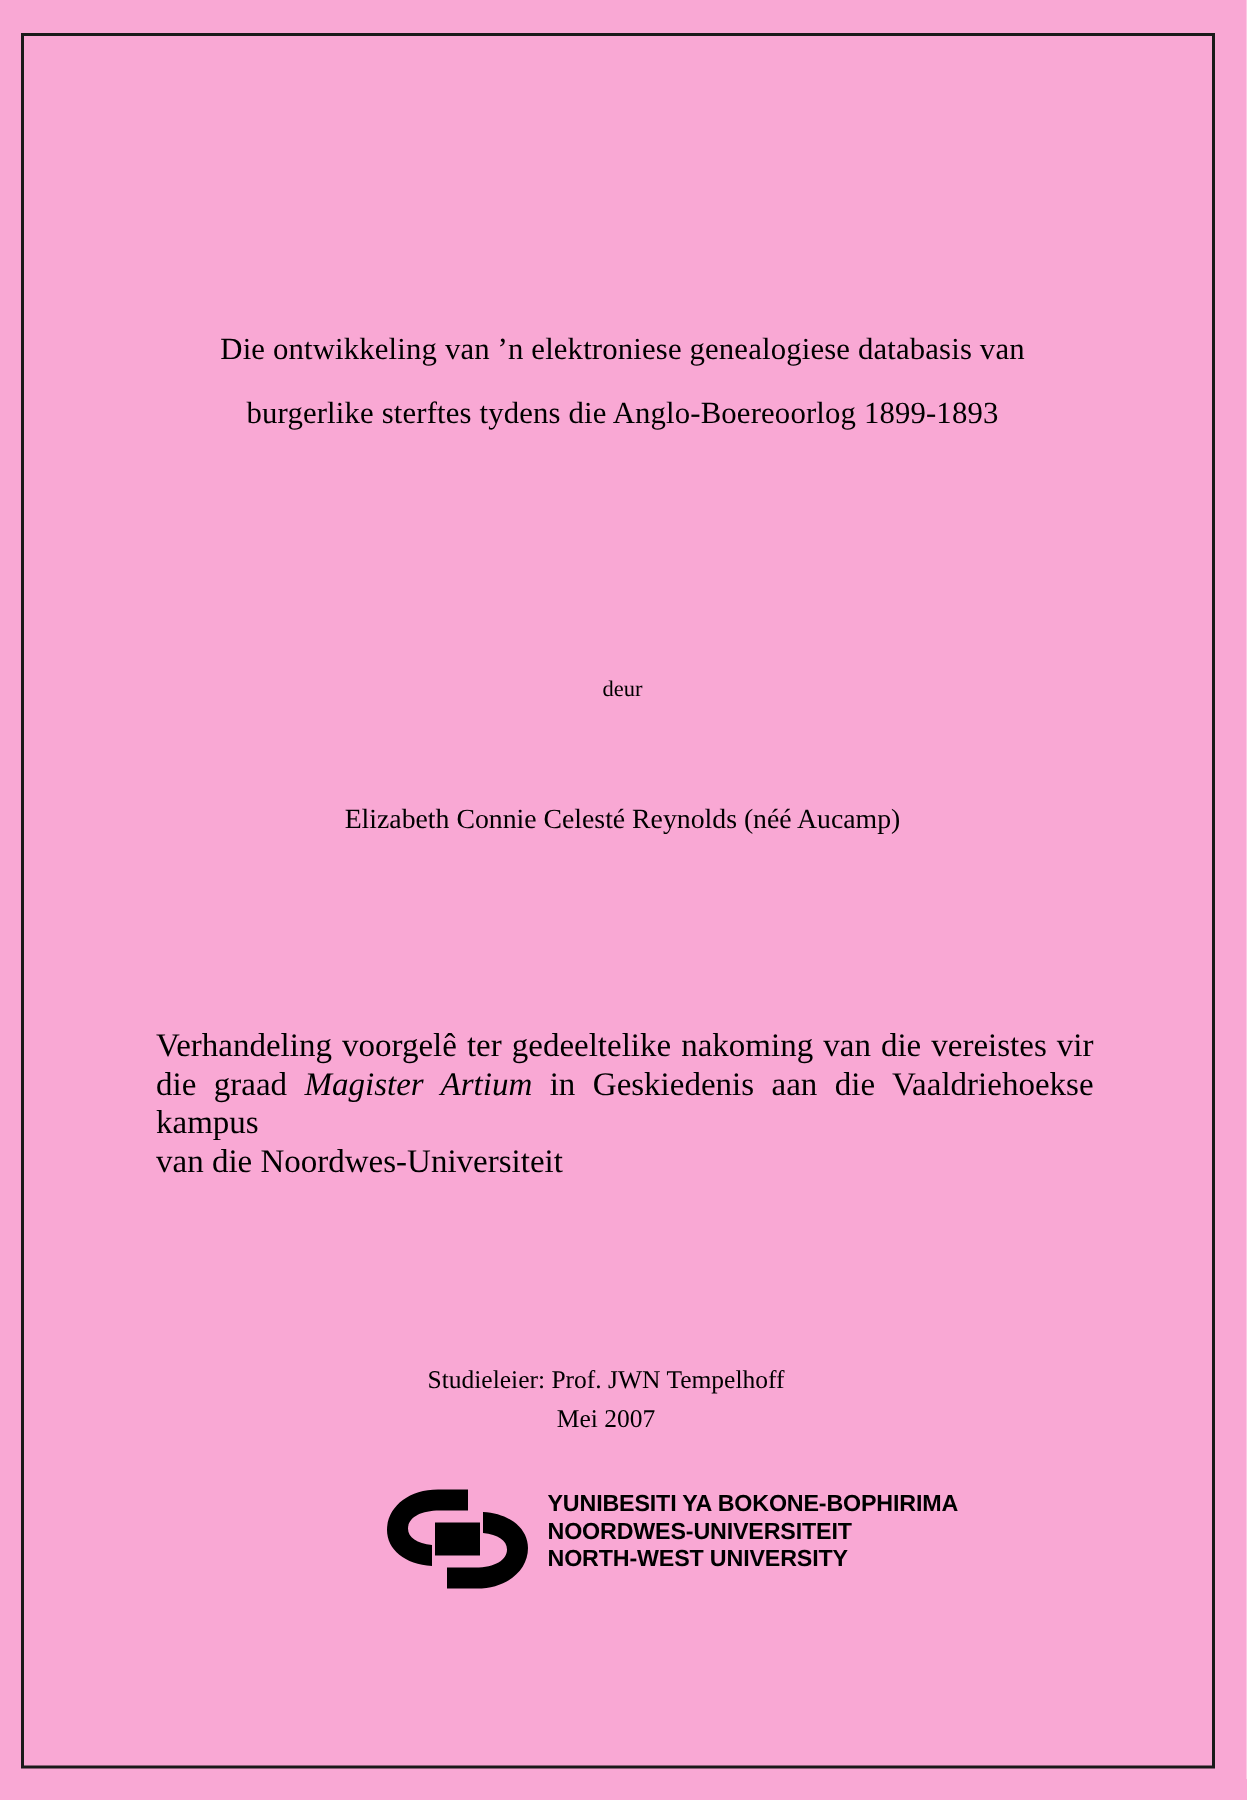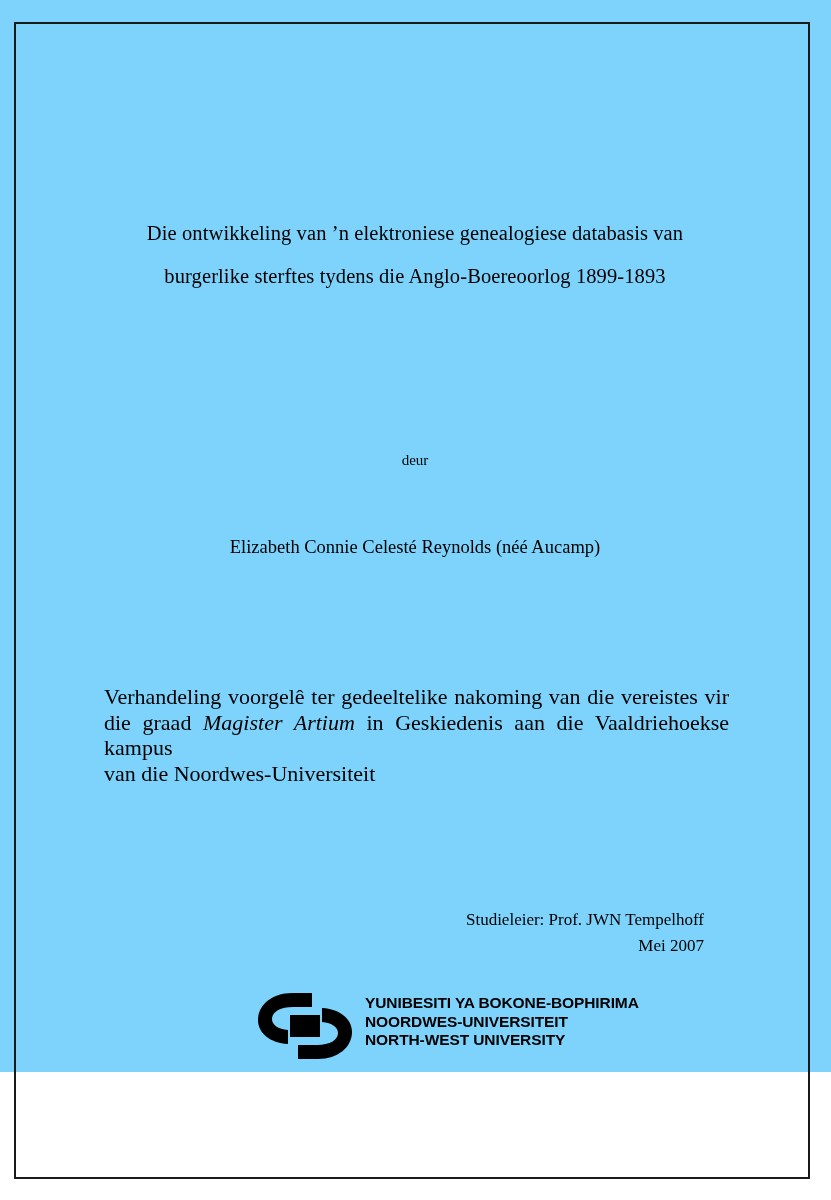--- a/index.html
+++ b/index.html
@@ -10,22 +10,22 @@
   body {
     width: 831px;
     height: 1200px;
     font-family: "Liberation Serif", serif;
     color: #000000;
     overflow: hidden;
   }
   .page {
     position: relative;
     width: 831px;
-    height: 1072px;
-    background: #7dd3fc;
+    height: 1200px;
+    background: #f9a8d4;
   }
   
   .page-border {
     position: absolute;
     left: 14px;
     top: 22px;
     width: 796px;
     height: 1157px;
     border: 2px solid #1a1a1a;
     box-sizing: border-box;
@@ -83,21 +83,21 @@
   .statement i {
     font-style: italic;
   }
   .supervisor {
     position: absolute;
     top: 885px;
     left: 14px;
     width: 600px;
     font-size: 17px;
     line-height: 26px;
-    text-align: right;
+    text-align: center;
   }
   .logo-block {
     position: absolute;
     top: 965px;
     left: 160px;
     width: 420px;
     height: 80px;
   }
   .logo-mark {
     position: absolute;

